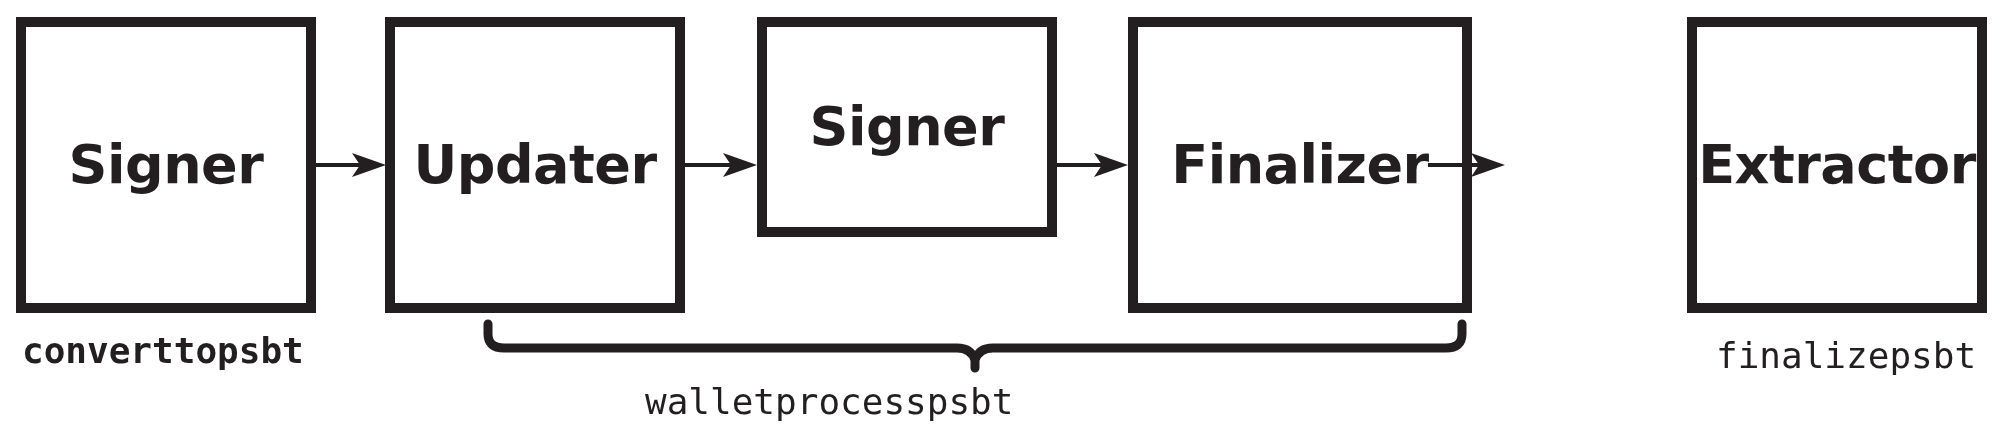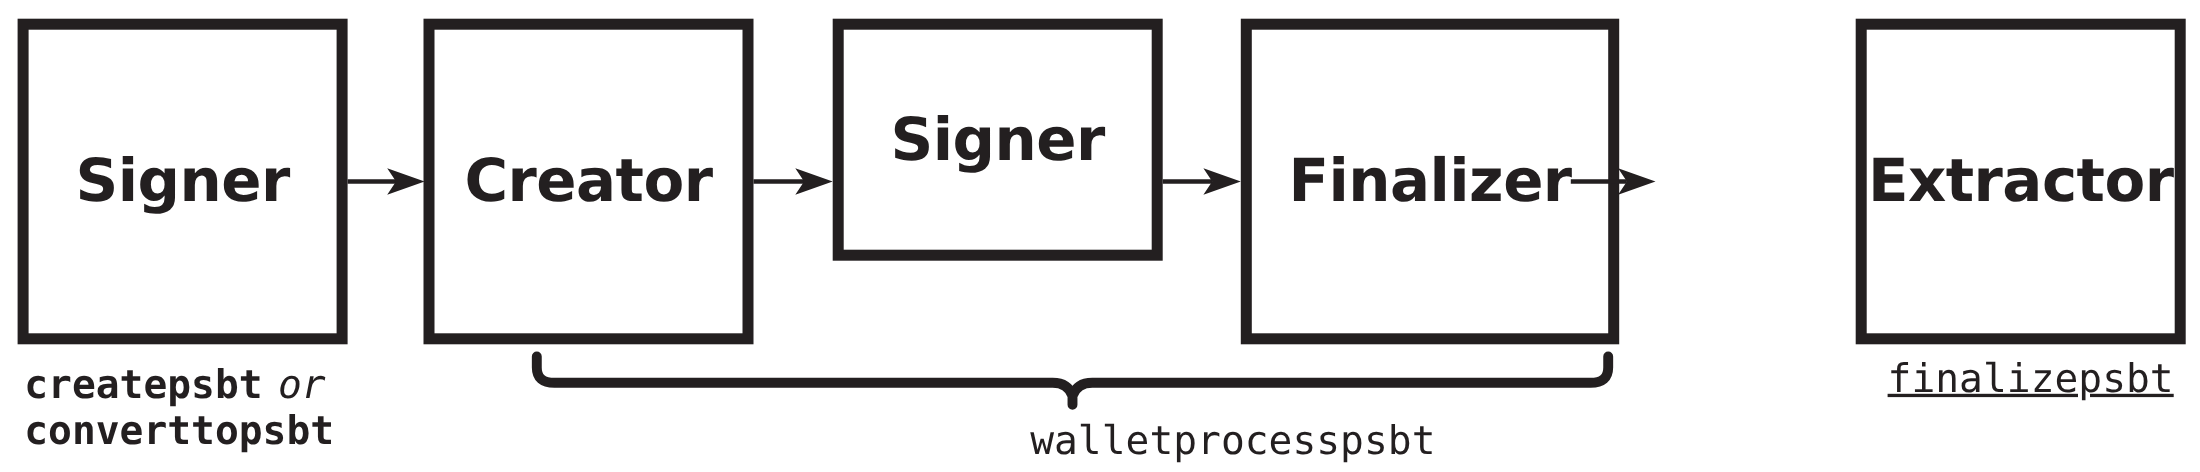--- a/index.html
+++ b/index.html
@@ -59,21 +59,21 @@
 </head>
 <body>
 
 <div id="canvas">
 
   <div class="stage-box" style="left:16px; top:17px; width:300px; height:296px;">
     <span class="stage-label">Signer</span>
   </div>
 
   <div class="stage-box" style="left:385px; top:17px; width:300px; height:296px;">
-    <span class="stage-label">Creator</span>
+    <span class="stage-label">Updater</span>
   </div>
 
   <div class="stage-box" style="left:757px; top:17px; width:300px; height:220px;">
     <span class="stage-label">Signer</span>
   </div>
 
   <div class="stage-box" style="left:1128px; top:17px; width:344px; height:296px;">
     <span class="stage-label">Finalizer</span>
   </div>
 
@@ -100,23 +100,20 @@
     <path d="M0,20 L51,20" stroke="#231f20" stroke-width="4" fill="none"></path>
     <path d="M77,20 L43,32 L51,20 L43,8 Z" fill="#231f20"></path>
   </svg>
 
   <svg class="brace" style="left:480px; top:320px;" width="990" height="52" viewBox="0 0 990 52">
     <path d="M8,4 L8,14 Q8,28 24,28 L477,28 Q491,28 495,40 L495,48
              L495,40 Q499,28 513,28 L966,28 Q982,28 982,14 L982,4" stroke="#231f20" stroke-width="9" fill="none" stroke-linecap="round" stroke-linejoin="round"></path>
   </svg>
 
   <div class="caption bold" style="left:22px; top:330px;">
-    <div>
-      <span>createpsbt</span><span class="ital" style="margin-left:14px;">or</span>
-    </div>
     <div>converttopsbt</div>
   </div>
 
-  <div class="caption" style="left:1716px; top:324px;text-decoration:underline;">finalizepsbt</div>
+  <div class="caption" style="left:1716px; top:335px;">finalizepsbt</div>
 
-  <div class="caption center" style="left:645px; top:381px; width:660px; text-align:right;">walletprocesspsbt</div>
+  <div class="caption center" style="left:645px; top:381px; width:660px; text-align:left;">walletprocesspsbt</div>
 
 </div>
 
 </body></html>

